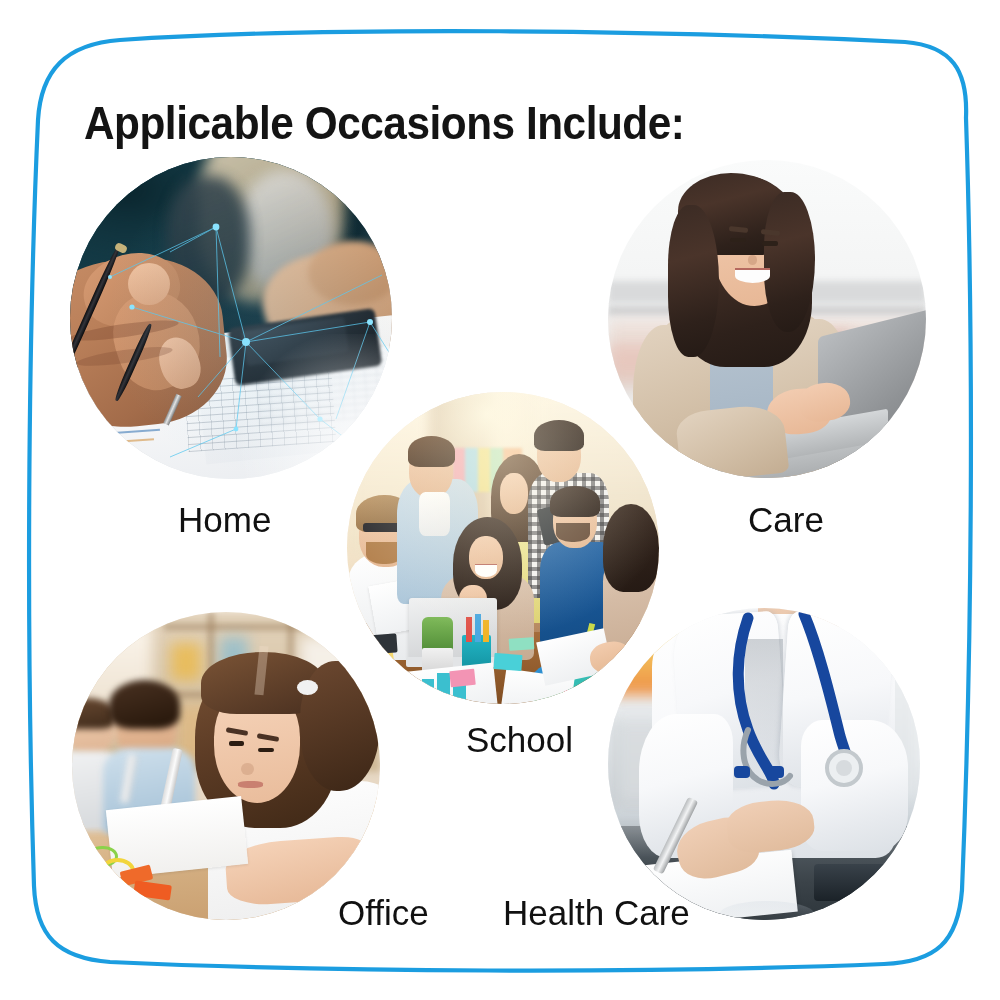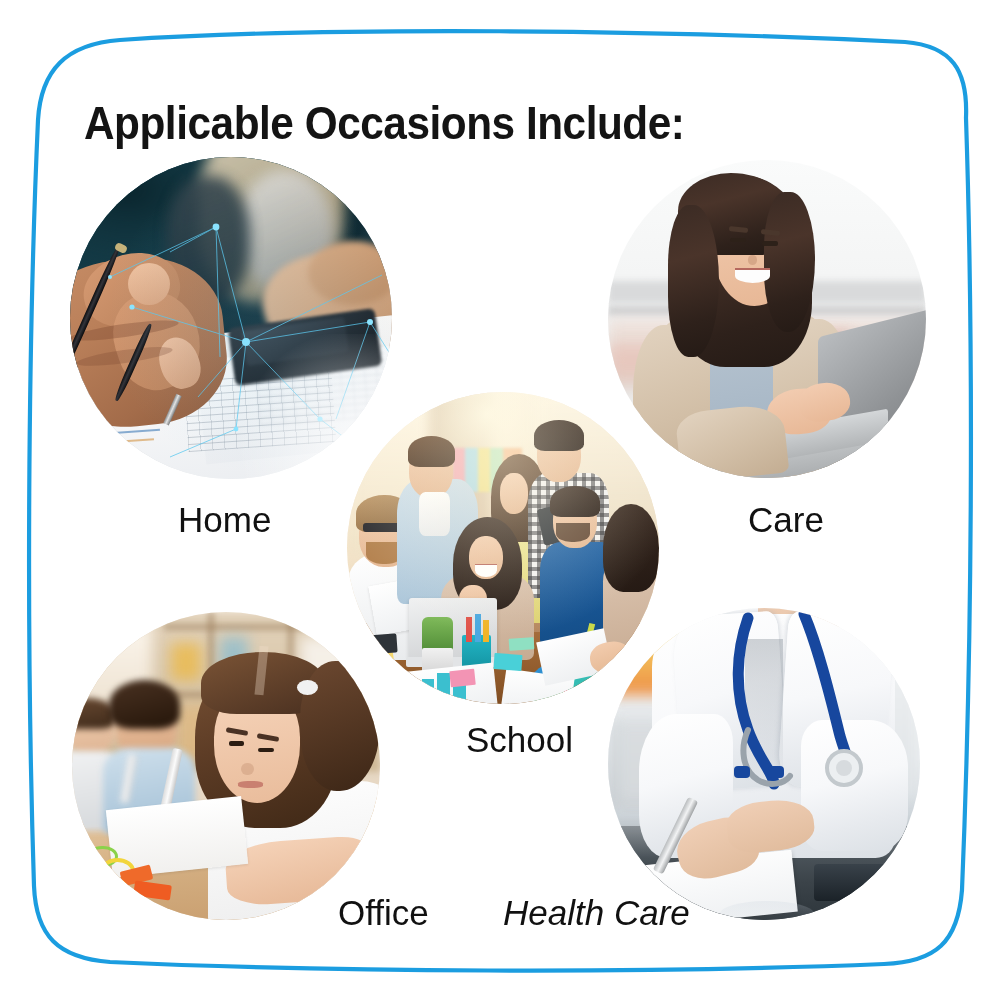--- a/index.html
+++ b/index.html
@@ -423,15 +423,15 @@
 
       <div class="lay" style="left:8%;top:80%;width:52%;height:20%;background:linear-gradient(175deg,#ffffff,#eef0f2);transform:rotate(-6deg);box-shadow:0 2px 5px rgba(0,0,0,.2);"></div>
       <div class="lay hc-neck" style="left:22%;top:68%;width:26%;height:18%;border-radius:46% 40% 34% 40%;transform:rotate(-14deg);"></div>
       <div class="lay hc-neck" style="left:38%;top:62%;width:28%;height:16%;border-radius:40% 46% 40% 34%;transform:rotate(-6deg);"></div>
       <div class="lay hc-pen" style="left:20%;top:60%;width:3.4%;height:26%;transform:rotate(26deg);border-radius:3px;"></div>
 
       <div class="lay" style="left:66%;top:82%;width:26%;height:12%;background:linear-gradient(180deg,#39424a,#1b2228);border-radius:4px;"></div>
       <div class="lay" style="left:36%;top:94%;width:30%;height:8%;background:linear-gradient(180deg,rgba(200,210,220,.25),rgba(200,210,220,0));border-radius:50%;"></div>
     </div>
   </div>
-  <div class="lbl" style="left:503px;top:893px;font-style:italic;">Health Care</div>
+  <div class="lbl" style="left:503px;top:893px;">Health Care</div>
 
 </div>
 
 </body></html>

